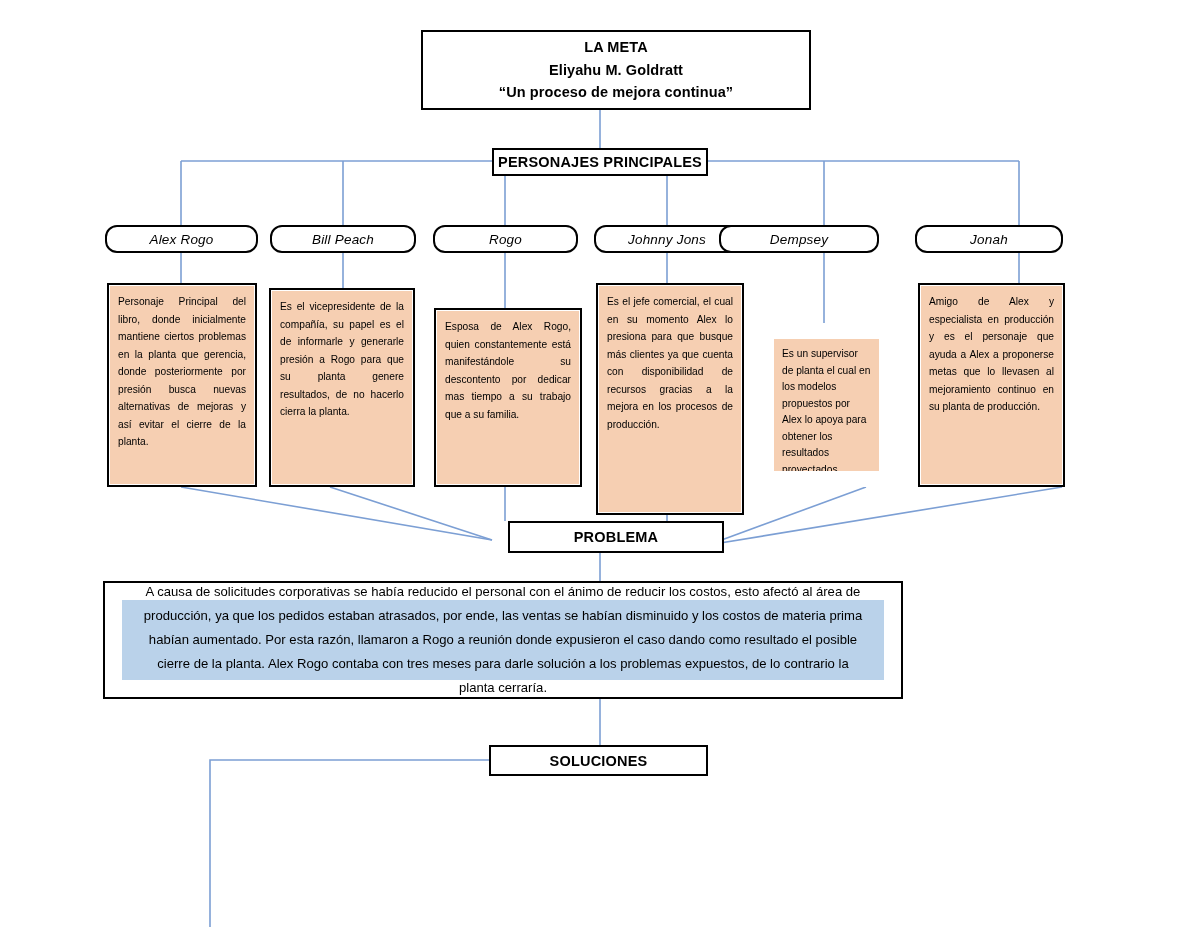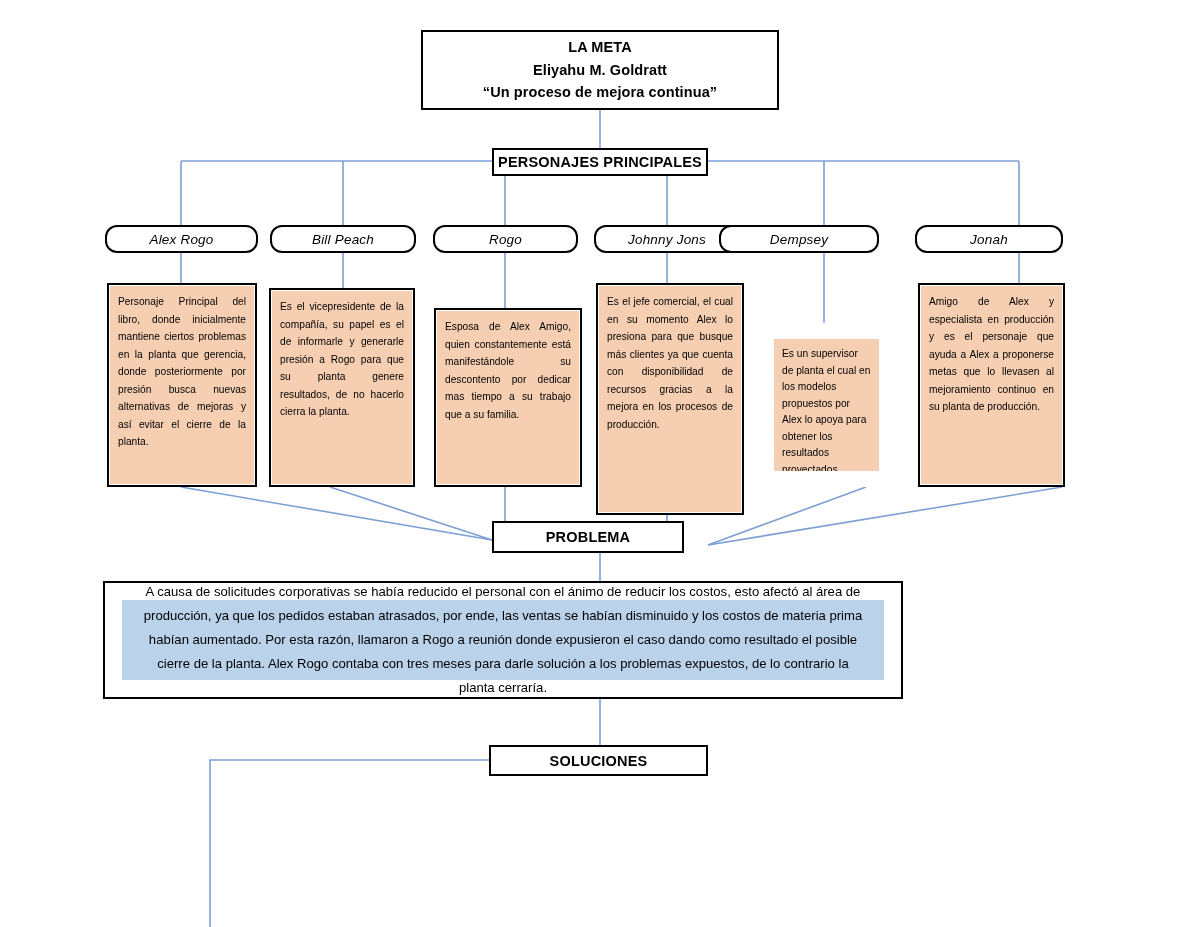--- a/index.html
+++ b/index.html
@@ -32,42 +32,42 @@
     background: #ffffff;
     border: 2.5px solid #000000;
     display: flex;
     align-items: center;
     justify-content: center;
     text-align: center;
   }
   .title-node {
     left: 421px;
     top: 30px;
-    width: 358px;
+    width: 390px;
     height: 80px;
     font-weight: bold;
     font-size: 14.5px;
     line-height: 1.55;
     letter-spacing: 0.1px;
   }
   .hub-node {
     font-weight: bold;
     font-size: 14.5px;
     letter-spacing: 0.2px;
   }
   .personajes-node {
     left: 492px;
     top: 148px;
     width: 216px;
     height: 28px;
   }
   .problema-node {
-    left: 492px;
+    left: 508px;
     top: 521px;
-    width: 192px;
+    width: 216px;
     height: 32px;
   }
   .soluciones-node {
     left: 489px;
     top: 745px;
     width: 219px;
     height: 31px;
   }
   .name-node {
     height: 28px;
@@ -201,21 +201,21 @@
     <span>Jonah</span>
   </div>
 
   <div class="desc-node" style="left:107px; top:283px; width:150px; height:204px;">
     <div class="desc-fill">Personaje Principal del libro, donde inicialmente mantiene ciertos problemas en la planta que gerencia, donde posteriormente por presión busca nuevas alternativas de mejoras y así evitar el cierre de la planta.</div>
   </div>
   <div class="desc-node" style="left:269px; top:288px; width:146px; height:199px;">
     <div class="desc-fill">Es el vicepresidente de la compañía, su papel es el de informarle y generarle presión a Rogo para que su planta genere resultados, de no hacerlo cierra la planta.</div>
   </div>
   <div class="desc-node" style="left:434px; top:308px; width:148px; height:179px;">
-    <div class="desc-fill">Esposa de Alex Amigo, quien constantemente está manifestándole su descontento por dedicar mas tiempo a su trabajo que a su familia.</div>
+    <div class="desc-fill">Esposa de Alex Rogo, quien constantemente está manifestándole su descontento por dedicar mas tiempo a su trabajo que a su familia.</div>
   </div>
   <div class="desc-node" style="left:596px; top:283px; width:148px; height:232px;">
     <div class="desc-fill">Es el jefe comercial, el cual en su momento Alex lo presiona para que busque más clientes ya que cuenta con disponibilidad de recursos gracias a la mejora en los procesos de producción.</div>
   </div>
   <div class="desc-node no-border" style="left:758px; top:323px; width:137px; height:164px;">
     <div class="desc-fill" style="line-height:1.62; text-align:left;">Es un supervisor de planta el cual en los modelos propuestos por Alex lo apoya para obtener los resultados proyectados.</div>
   </div>
   <div class="desc-node" style="left:918px; top:283px; width:147px; height:204px;">
     <div class="desc-fill">Amigo de Alex y especialista en producción y es el personaje que ayuda a Alex a proponerse metas que lo llevasen al mejoramiento continuo en su planta de producción.</div>
   </div>

